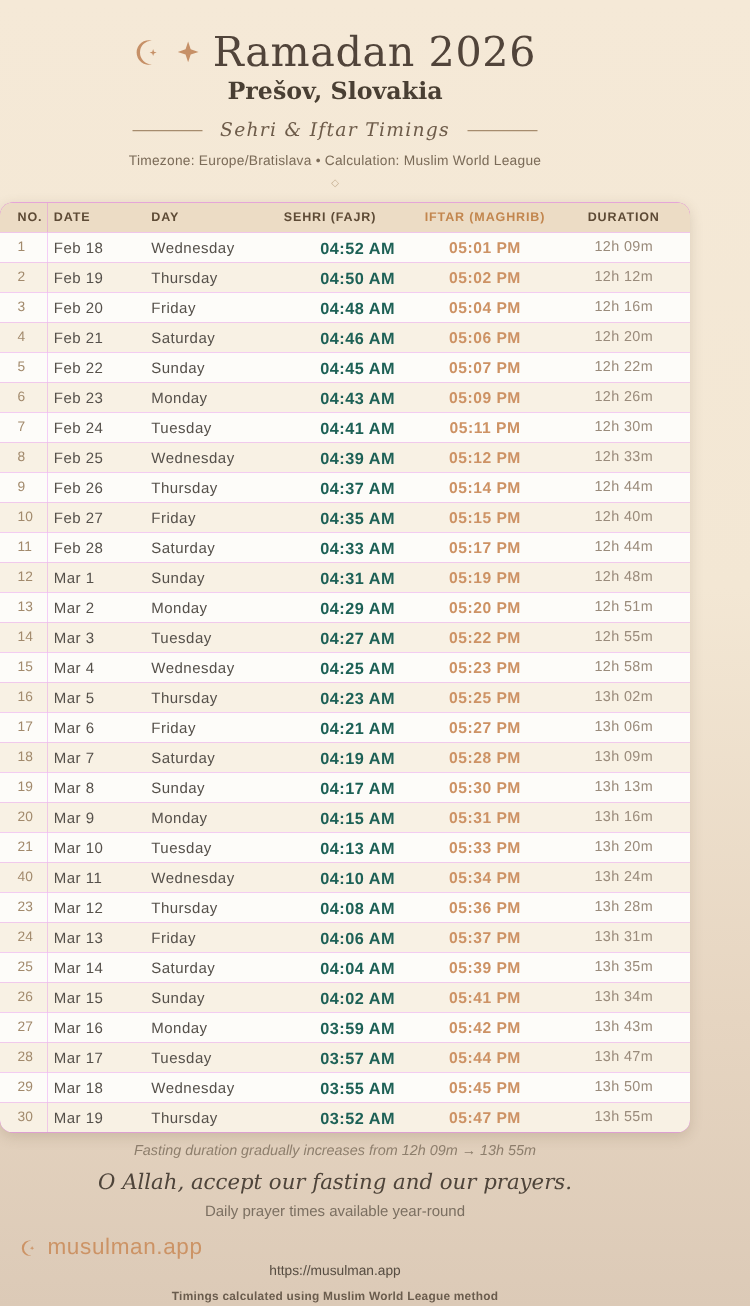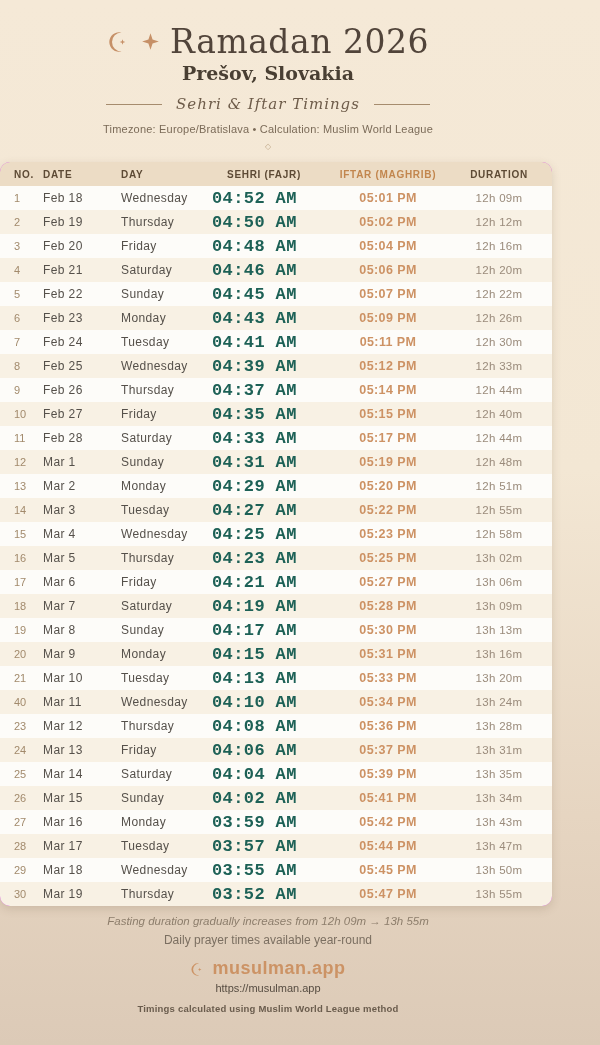--- a/index.html
+++ b/index.html
@@ -40,30 +40,30 @@
   thead th.h-sehri, thead th.h-iftar, thead th.h-dur { text-align:center; padding-left:0; }
   thead th.h-iftar { color:#c2864e; }
   thead th.h-dur { padding-right:14px; }
   tbody tr { height:24px; }
   tbody tr:nth-child(even) { background:#f8f1e4; }
   tbody tr:nth-child(odd) { background:#fdfcf9; }
   td { font-size:12px; vertical-align:middle; }
   td.c-no   { color:#a28a6c; font-size:11px; text-align:left; padding-left:14px; }
   td.c-date { color:#55504a; text-align:left; padding-left:5px; letter-spacing:.4px; }
   td.c-day  { color:#55504a; text-align:left; padding-left:5px; letter-spacing:.4px; }
-  td.c-sehri{ color:#1d6156; font-weight:bold; text-align:left; font-size:17px; letter-spacing:.4px;font-family:Liberation Mono, monospace; }
+  td.c-sehri{ color:#1d6156; font-weight:bold; text-align:right; font-size:13px; letter-spacing:.4px; }
   td.c-iftar{ color:#cd9264; font-weight:bold; text-align:center; font-size:12.5px; letter-spacing:.4px; }
   td.c-dur  { color:#9a8b7b; text-align:center; font-size:11.5px; padding-right:14px; letter-spacing:.3px; }
 
   
   .fast-note { margin-top:9px; font-style:italic; font-size:11.5px; color:#8d7e6c; }
   .dua { margin-top:9px; font-family:"DejaVu Serif", serif; font-style:italic; font-size:17px; color:#4e443a; }
   .availability { margin-top:6px; font-size:12px; color:#7b6f61; }
-  .brand-row { margin-top:11px; display:flex; align-items:center; justify-content:center; gap:7px;
-               color:#cc9365; font-size:18px; font-weight:bold; letter-spacing:.5px; cursor:pointer; }
+  .brand-row { margin-top:11px; display:flex; align-items:center; gap:7px;
+               color:#cc9365; font-size:18px; font-weight:normal; letter-spacing:.5px; cursor:pointer;padding-left:16px; }
   .brand-icon { width:15px; height:15px; display:inline-block; }
   .brand-icon svg { width:100%; height:100%; }
   .url { margin-top:3px; font-size:11px; color:#564c41; }
   .method { margin-top:9px; font-size:9.5px; font-weight:bold; color:#6a5c4d; letter-spacing:.2px; }
 </style>
 </head>
 <body>
 
 <div class="page">
 
@@ -351,20 +351,21 @@
             <td class="c-day">Thursday</td>
             <td class="c-sehri">03:52 AM</td>
             <td class="c-iftar">05:47 PM</td>
             <td class="c-dur">13h 55m</td>
           </tr>
         </tbody>
     </table>
   </div>
 
   <div class="fast-note">Fasting duration gradually increases from 12h 09m → 13h 55m</div>
+  <div class="dua">O Allah, accept our fasting and our prayers.</div>
   <div class="availability">Daily prayer times available year-round</div>
 
   <div class="brand-row">
     <span class="brand-icon">
       <svg viewBox="0 0 24 24">
           <path fill="#cc9365" d="M14.5 2.5 A 9.8 9.8 0 1 0 14.5 21.5 A 8.1 8.1 0 1 1 14.5 2.5 Z"></path>
           <path fill="#cc9365" d="M15.5 9.2 L16.2 11.3 L18.3 12 L16.2 12.7 L15.5 14.8 L14.8 12.7 L12.7 12 L14.8 11.3 Z"></path>
         </svg>
     </span>
     <span>musulman.app</span>

